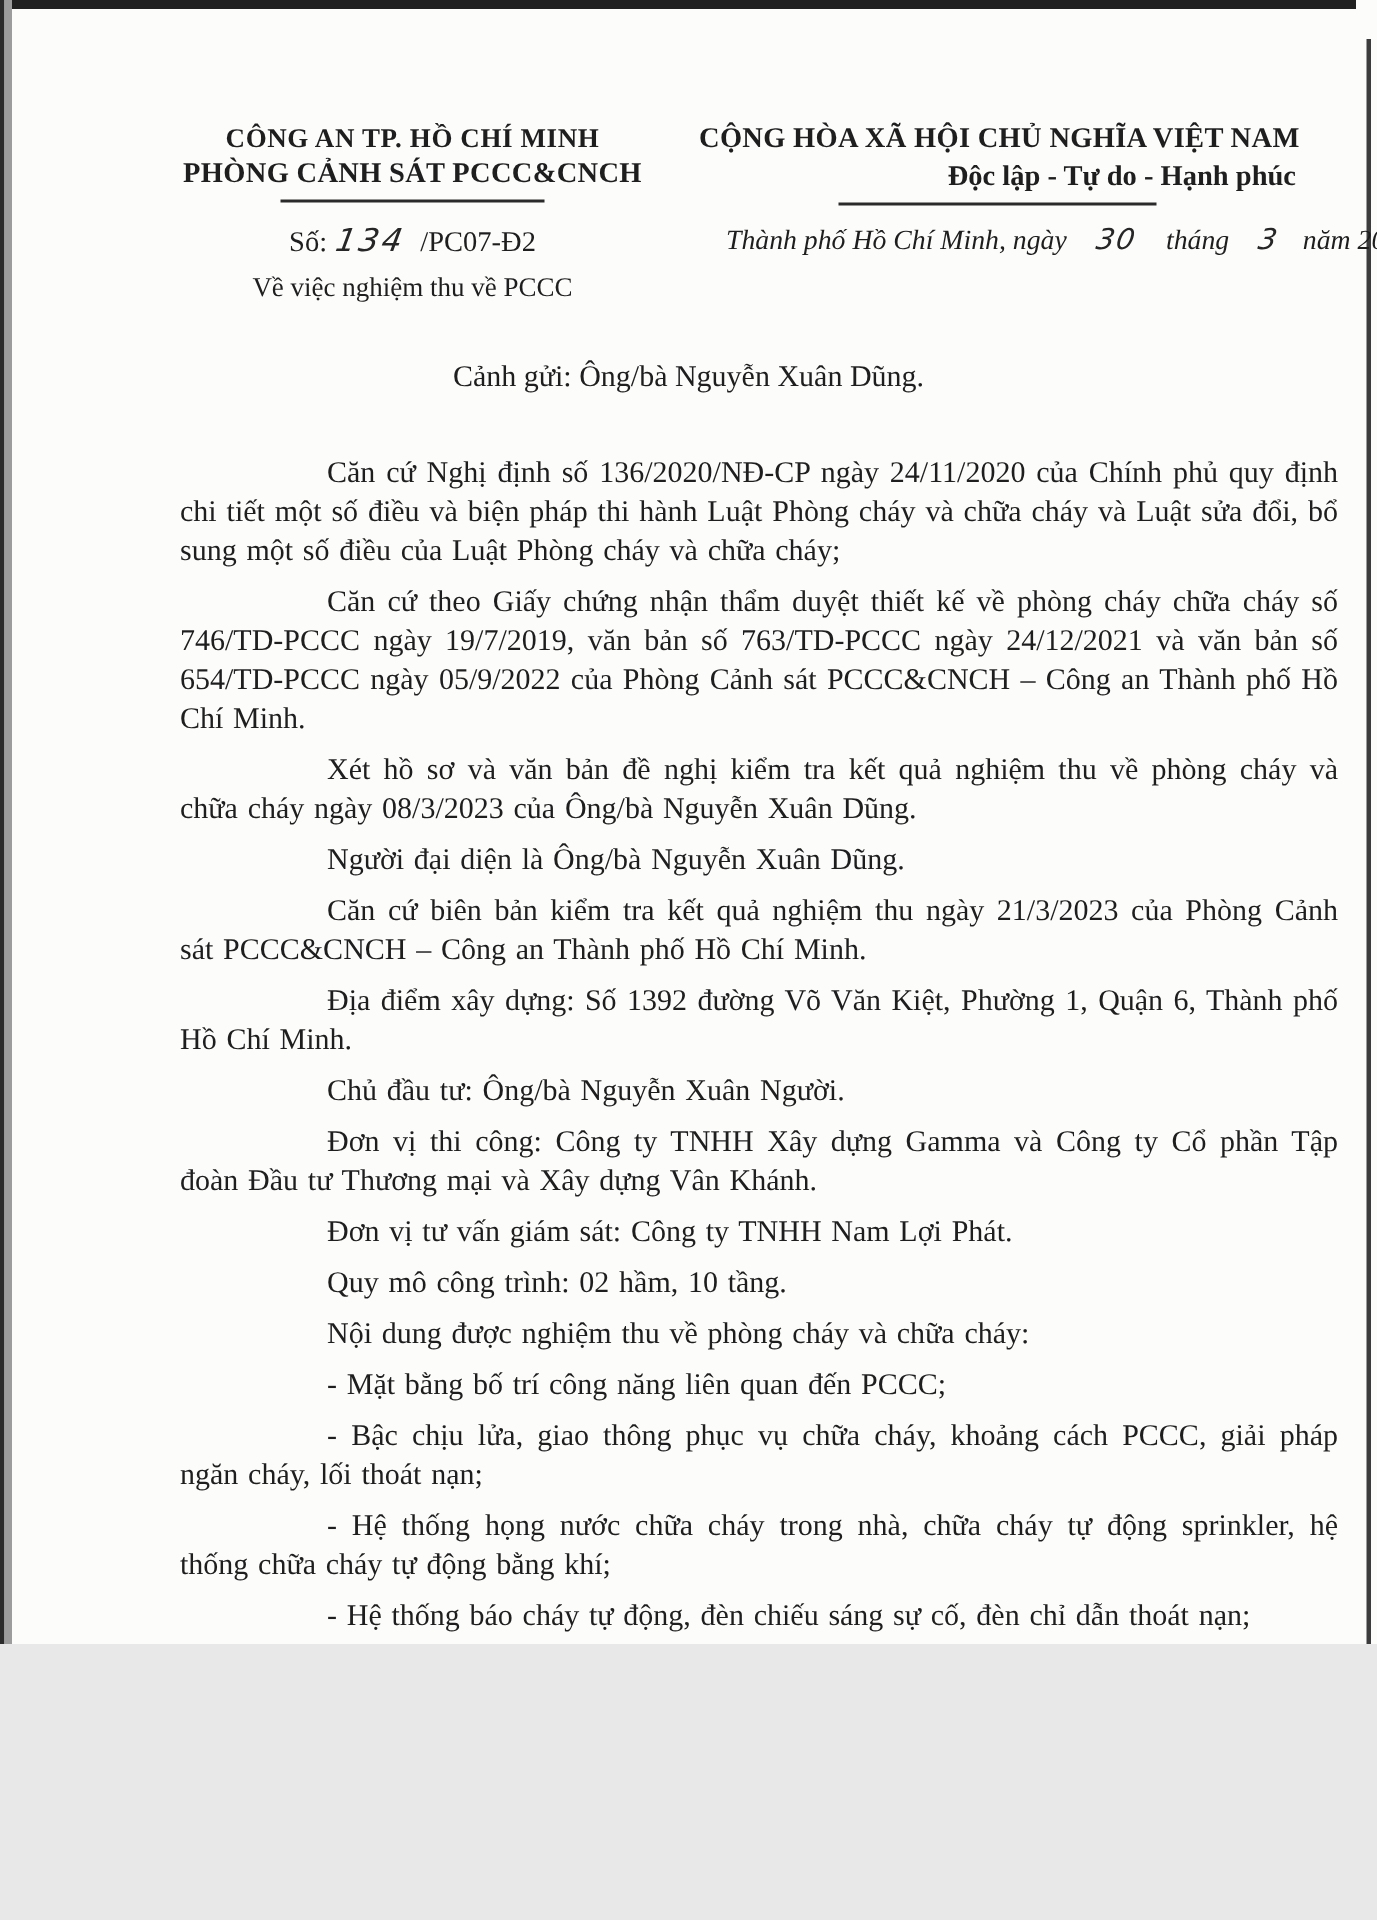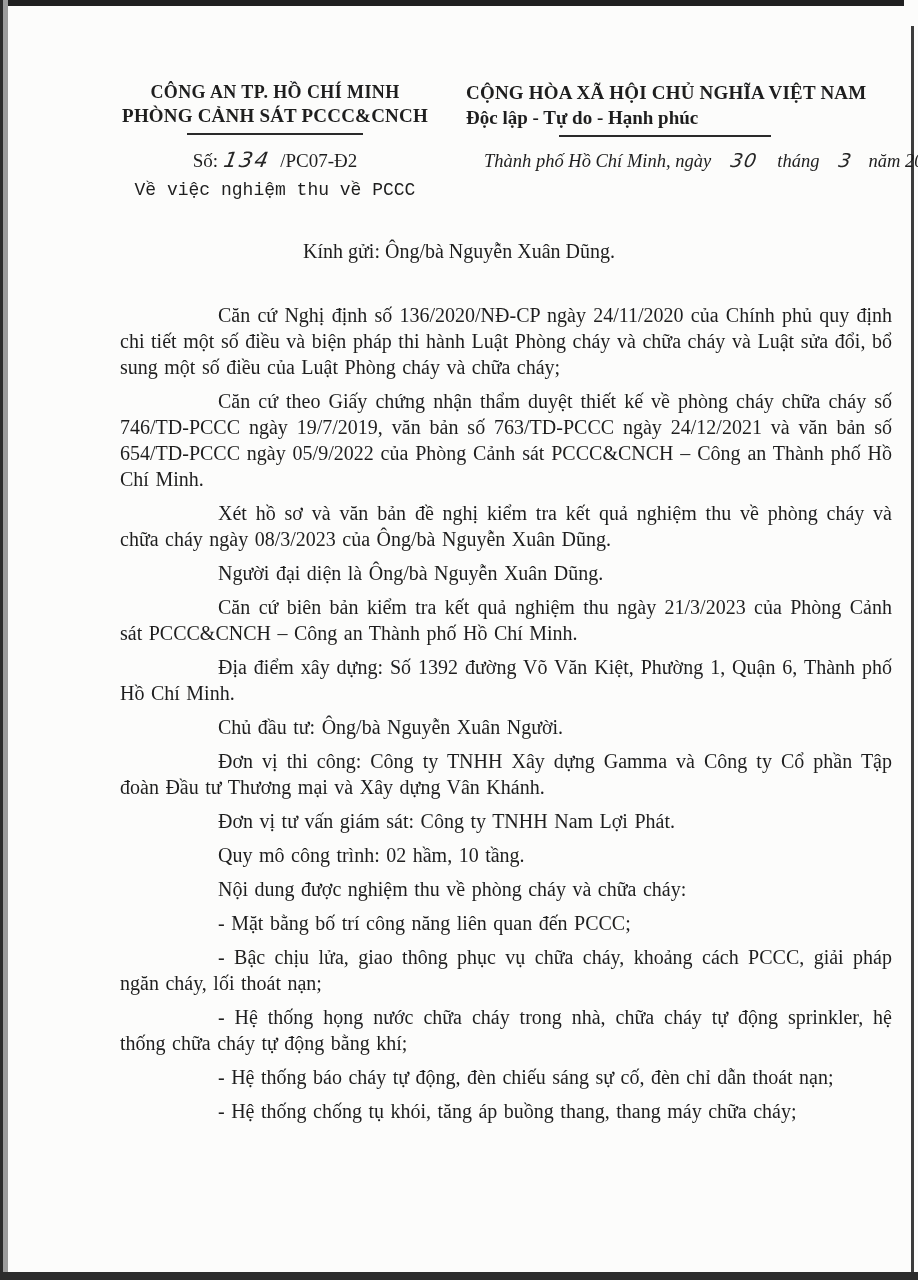--- a/index.html
+++ b/index.html
@@ -3,21 +3,21 @@
 <meta charset="utf-8">
 <style>
   html, body {
     margin: 0;
     padding: 0;
     background: #e8e8e8;
   }
   .page {
     position: relative;
     width: 918px;
-    height: 1280px;
+    height: 1096px;
     margin: 0 auto;
     background: #fcfcfb;
     font-family: "Liberation Serif", serif;
     color: #1e1e1e;
     overflow: hidden;
   }
   
   .edge-top    { position: absolute; left: 6px;  top: 0;      width: 898px; height: 6px;  background: #202020; }
   .edge-left-dark { position: absolute; left: 0; top: 0;      width: 3px;   height: 1280px; background: #2b2b2b; }
   .edge-left-gray { position: absolute; left: 3px; top: 0;    width: 5px;   height: 1280px; background: #9c9c9c; }
@@ -26,25 +26,25 @@
 
   
   .header-left {
     position: absolute; top: 82px; left: 88px; width: 374px;
     text-align: center;
   }
   .agency-line1 { font-weight: bold; font-size: 18px; letter-spacing: 0.4px; }
   .agency-line2 { font-weight: bold; font-size: 19px; margin-top: 2px; letter-spacing: 0.2px; text-align: center; }
   .rule-left  { width: 176px; height: 2px; background: #2a2a2a; margin: 6px auto 0; }
   .so-line    { margin-top: 15px; font-size: 19px; white-space: nowrap; }
-  .subject    { margin-top: 8px; font-size: 18px; font-family: Liberation Mono, monospace; }
+  .subject    { margin-top: 8px; font-size: 18px; }
 
   .header-right {
     position: absolute; top: 82px; left: 466px; width: 398px;
-    text-align: left;
+    text-align: right;
   }
   .nation-line1 { font-weight: bold; font-size: 19px; letter-spacing: 0.2px; white-space: nowrap; }
   .nation-line2 { font-weight: bold; font-size: 19px; margin-top: 3px; }
   .rule-right { width: 212px; height: 2px; background: #2a2a2a; margin: 6px auto 0; }
   .date-line  { margin-top: 14px; font-style: italic; font-size: 18.5px; white-space: nowrap; }
   .date-line .seg { margin: 18px; }
   .date-line .year-seg { margin-left: 14px; }
 
   .handwritten {
     font-family: "DejaVu Sans", sans-serif;
@@ -95,21 +95,21 @@
     <div class="subject">Về việc nghiệm thu về PCCC</div>
   </div>
 
   <div class="header-right">
     <div class="nation-line1">CỘNG HÒA XÃ HỘI CHỦ NGHĨA VIỆT NAM</div>
     <div class="nation-line2">Độc lập - Tự do - Hạnh phúc</div>
     <div class="rule-right"></div>
     <div class="date-line"><span class="seg">Thành phố Hồ Chí Minh, ngày</span><span class="handwritten">30</span><span class="seg">tháng</span><span class="handwritten">3</span><span class="seg year-seg">năm 2023</span></div>
   </div>
 
-  <div class="salutation">Kính gửi: Ông/bà Nguyễn Xuân Dũng.</div>
+  <div class="salutation">Cảnh gửi: Ông/bà Nguyễn Xuân Dũng.</div>
 
   <div class="body-text">
     <p>Căn cứ Nghị định số 136/2020/NĐ-CP ngày 24/11/2020 của Chính phủ quy định chi tiết một số điều và biện pháp thi hành Luật Phòng cháy và chữa cháy và Luật sửa đổi, bổ sung một số điều của Luật Phòng cháy và chữa cháy;</p>
     <p>Căn cứ theo Giấy chứng nhận thẩm duyệt thiết kế về phòng cháy chữa cháy số 746/TD-PCCC ngày 19/7/2019, văn bản số 763/TD-PCCC ngày 24/12/2021 và văn bản số 654/TD-PCCC ngày 05/9/2022 của Phòng Cảnh sát PCCC&amp;CNCH – Công an Thành phố Hồ Chí Minh.</p>
     <p>Xét hồ sơ và văn bản đề nghị kiểm tra kết quả nghiệm thu về phòng cháy và chữa cháy ngày 08/3/2023 của Ông/bà Nguyễn Xuân Dũng.</p>
     <p>Người đại diện là Ông/bà Nguyễn Xuân Dũng.</p>
     <p>Căn cứ biên bản kiểm tra kết quả nghiệm thu ngày 21/3/2023 của Phòng Cảnh sát PCCC&amp;CNCH – Công an Thành phố Hồ Chí Minh.</p>
     <p>Địa điểm xây dựng: Số 1392 đường Võ Văn Kiệt, Phường 1, Quận 6, Thành phố Hồ Chí Minh.</p>
     <p>Chủ đầu tư: Ông/bà Nguyễn Xuân Người.</p>
     <p>Đơn vị thi công: Công ty TNHH Xây dựng Gamma và Công ty Cổ phần Tập đoàn Đầu tư Thương mại và Xây dựng Vân Khánh.</p>

